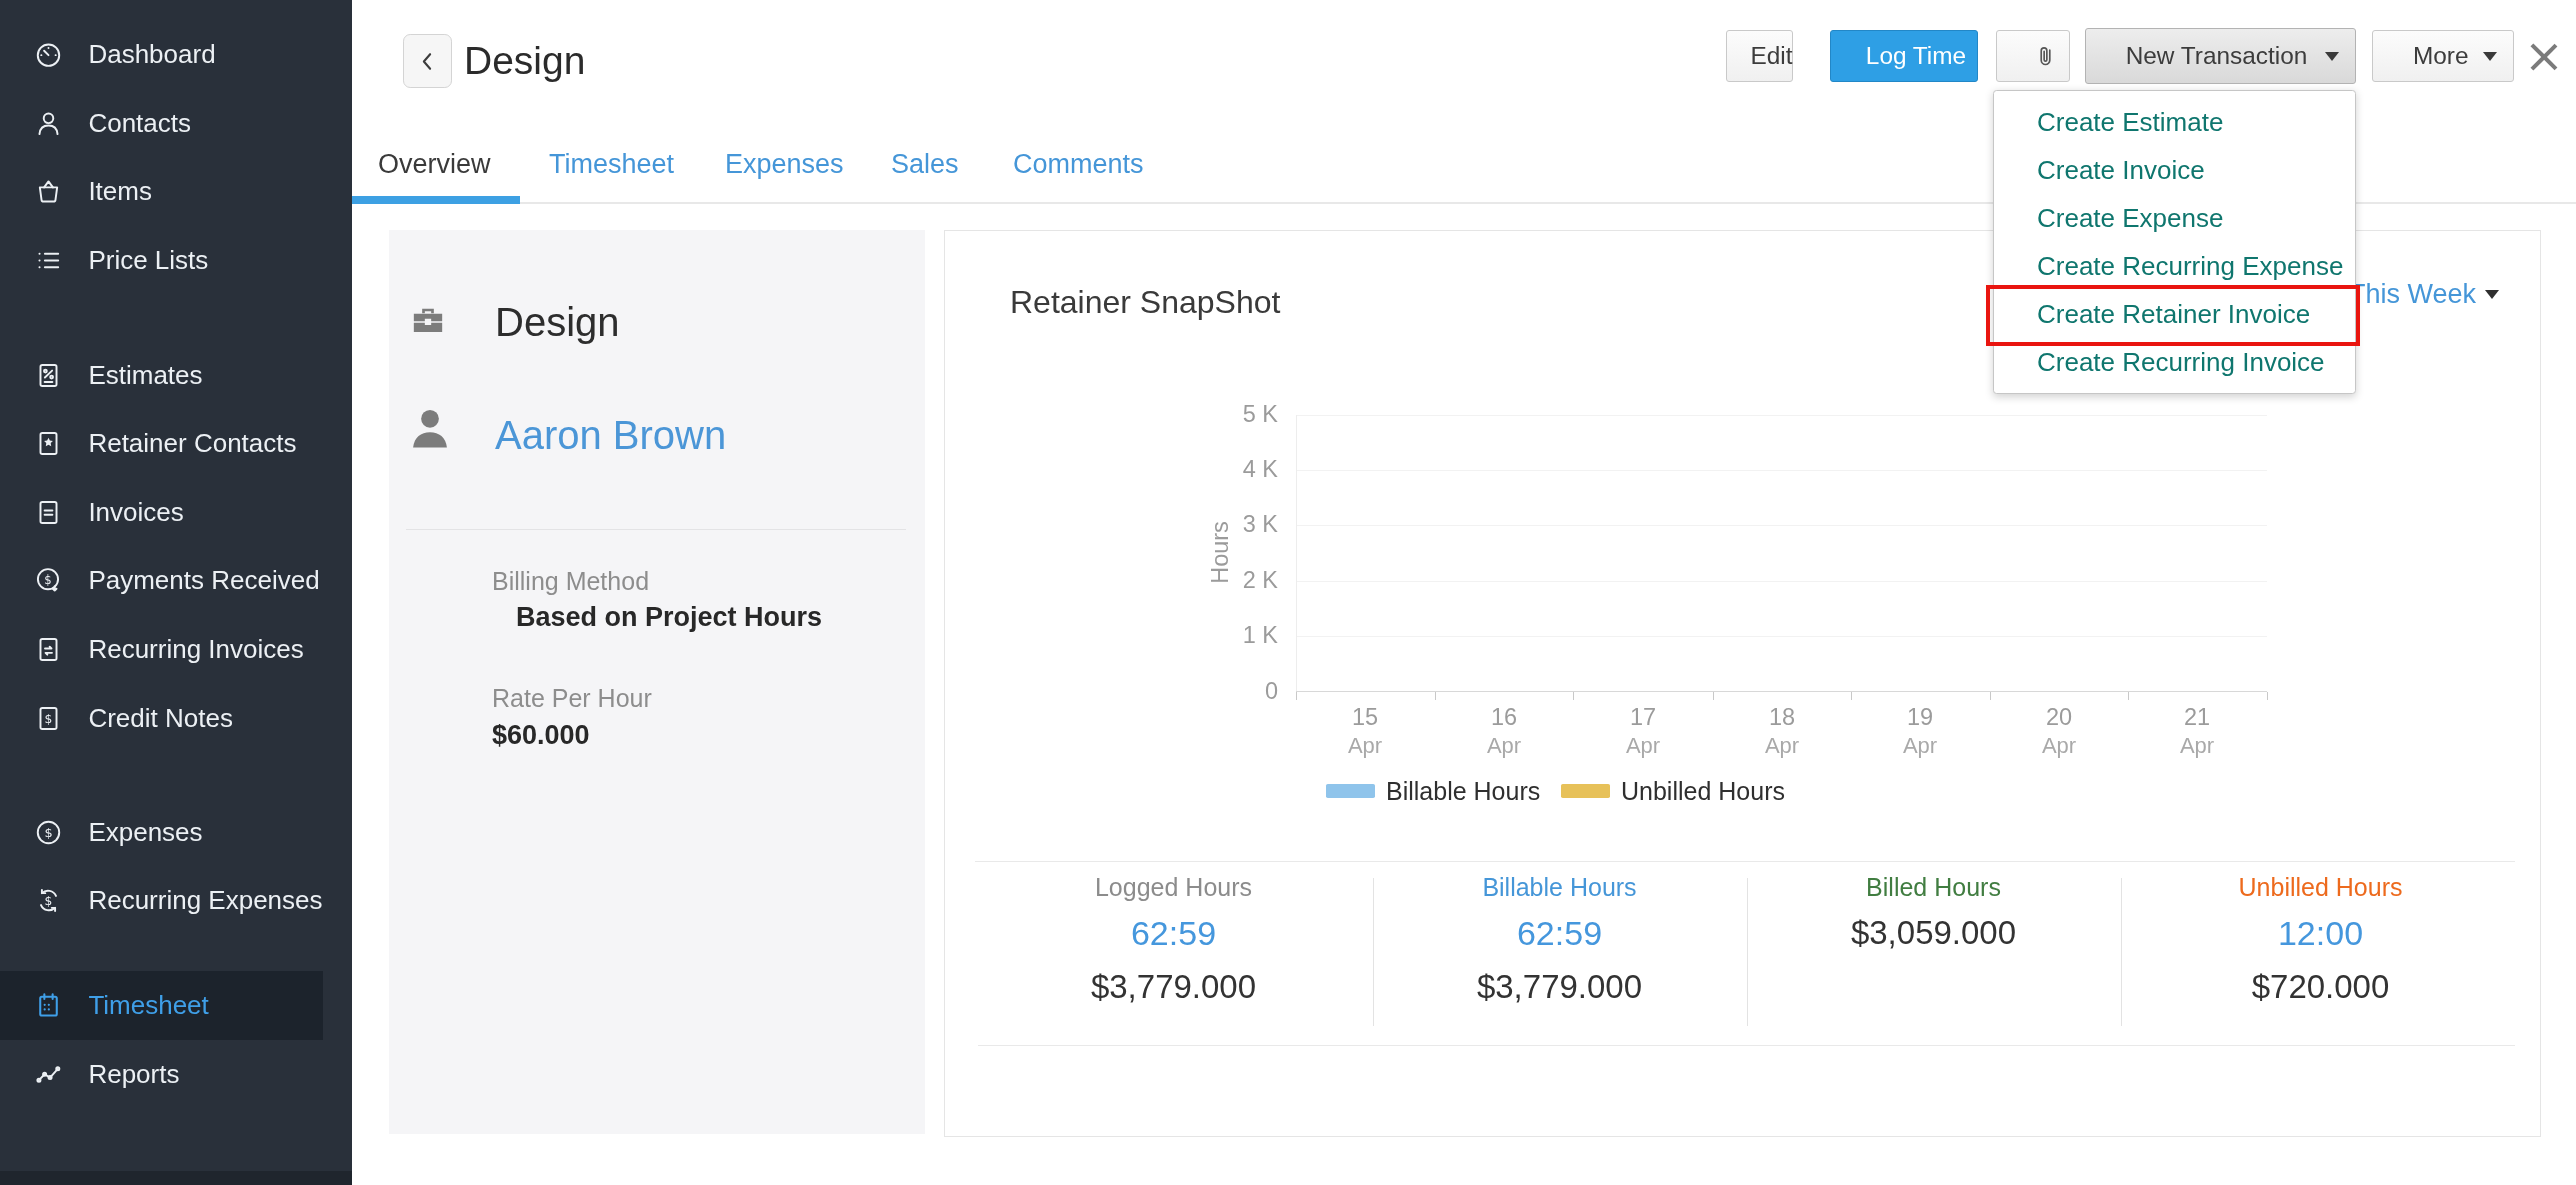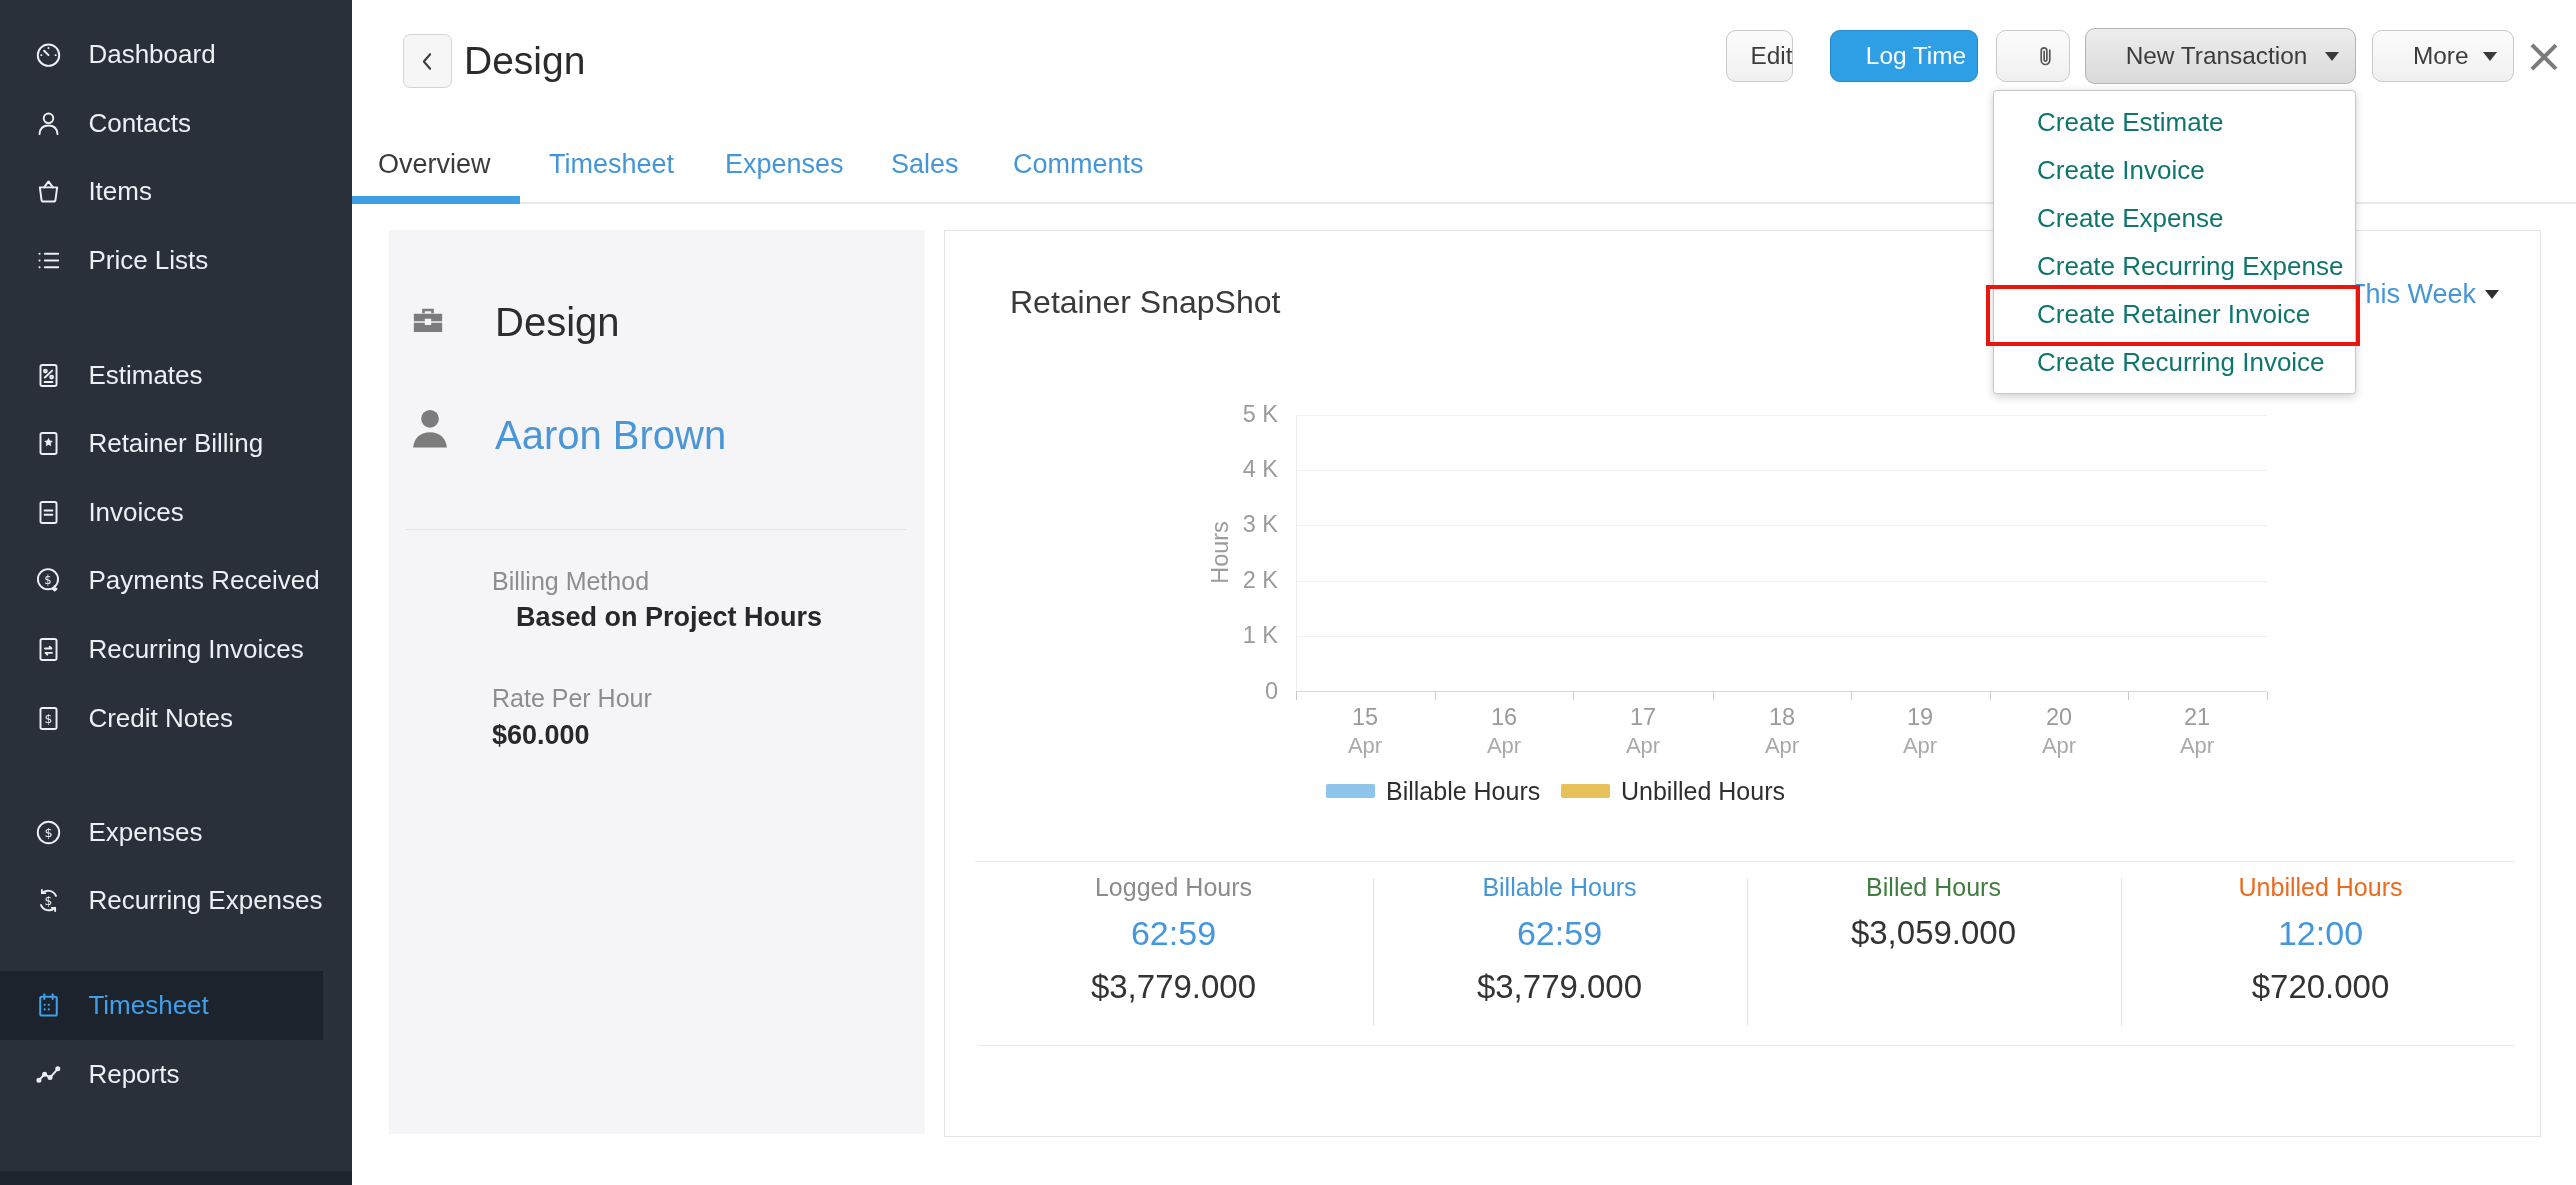--- a/index.html
+++ b/index.html
@@ -11,21 +11,21 @@
   #sidebar { position:absolute; left:0; top:0; width:352px; height:1185px; background:#29303a; z-index:5; }
   #sidebar-footer { position:absolute; left:0; bottom:0; width:352px; height:14.5px; background:#1f252d; }
   .nav-item { position:absolute; left:0; width:323px; height:69px; display:flex; align-items:center;
               padding-left:33px; color:#ecf0f4; font-size:26px; cursor:pointer; }
   .nav-item.active { background:#1c232c; color:#3f9fe8; }
   .nav-item .ic { width:31px; height:31px; margin-right:24.4px; flex:0 0 31px; display:flex; align-items:center; justify-content:center; }
   .nav-item .ic svg { width:100%; height:100%; }
 
   
   .btn { position:absolute; top:30px; height:52px; display:flex; align-items:center; justify-content:center;
-         border-radius:10px; font-size:24.4px; color:#3c3c3c; border:0.9px solid #c9c9c9;
+         border-radius:3px; font-size:24.4px; color:#3c3c3c; border:0.9px solid #c9c9c9;
          background:linear-gradient(#fcfcfc,#f0f0f0); cursor:pointer;padding-left:24px; }
   .btn.primary { background:#2e9fe5; border-color:#2287c7; color:#fff; }
   .btn.pressed { top:28px; height:56px; background:linear-gradient(#ededed,#d9d9d9); border-color:#b3b3b3; }
   .caret { width:0; height:0; border-left:7.2px solid transparent; border-right:7.2px solid transparent;
            border-top:9px solid #3a3a3a; margin-left:18px; }
   #back-btn { position:absolute; left:403px; top:34px; width:49px; height:54px; border-radius:7.2px;
               background:#f6f6f6; border:0.9px solid #d4d4d4; display:flex; align-items:center; justify-content:center; cursor:pointer; }
   #back-btn svg { width:25px; height:25px; color:#3c3c3c; }
   #page-title { position:absolute; left:464px; top:34px; height:54px; line-height:54px; font-size:39px; color:#2b2b2b; }
   #close-x { position:absolute; left:2528px; top:42px; width:31px; height:31px; cursor:pointer; }
@@ -147,21 +147,21 @@
           </span>
           <span>Estimates</span>
         </div>
         <div class="nav-item" style="top: 409px;">
           <span class="ic">
             <svg viewBox="0 0 24 24" fill="none" stroke="currentColor" stroke-width="1.5" stroke-linecap="round" stroke-linejoin="round">
               <rect x="5.8" y="3.8" width="12.4" height="16.4" rx="1.4"></rect>
               <path d="M12 7.6l1.05 2.1 2.35.34-1.7 1.66.4 2.34L12 12.94l-2.1 1.1.4-2.34-1.7-1.66 2.35-.34z" fill="currentColor" stroke="none"></path>
             </svg>
           </span>
-          <span>Retainer Billing</span>
+          <span>Retainer Contacts</span>
         </div>
         <div class="nav-item" style="top: 478px;">
           <span class="ic">
             <svg viewBox="0 0 24 24" fill="none" stroke="currentColor" stroke-width="1.5" stroke-linecap="round" stroke-linejoin="round">
               <rect x="5.8" y="3.8" width="12.4" height="16.4" rx="1.4"></rect>
               <line x1="9" y1="10.4" x2="15" y2="10.4"></line>
               <line x1="9" y1="13.8" x2="15" y2="13.8"></line>
             </svg>
           </span>
           <span>Invoices</span>

